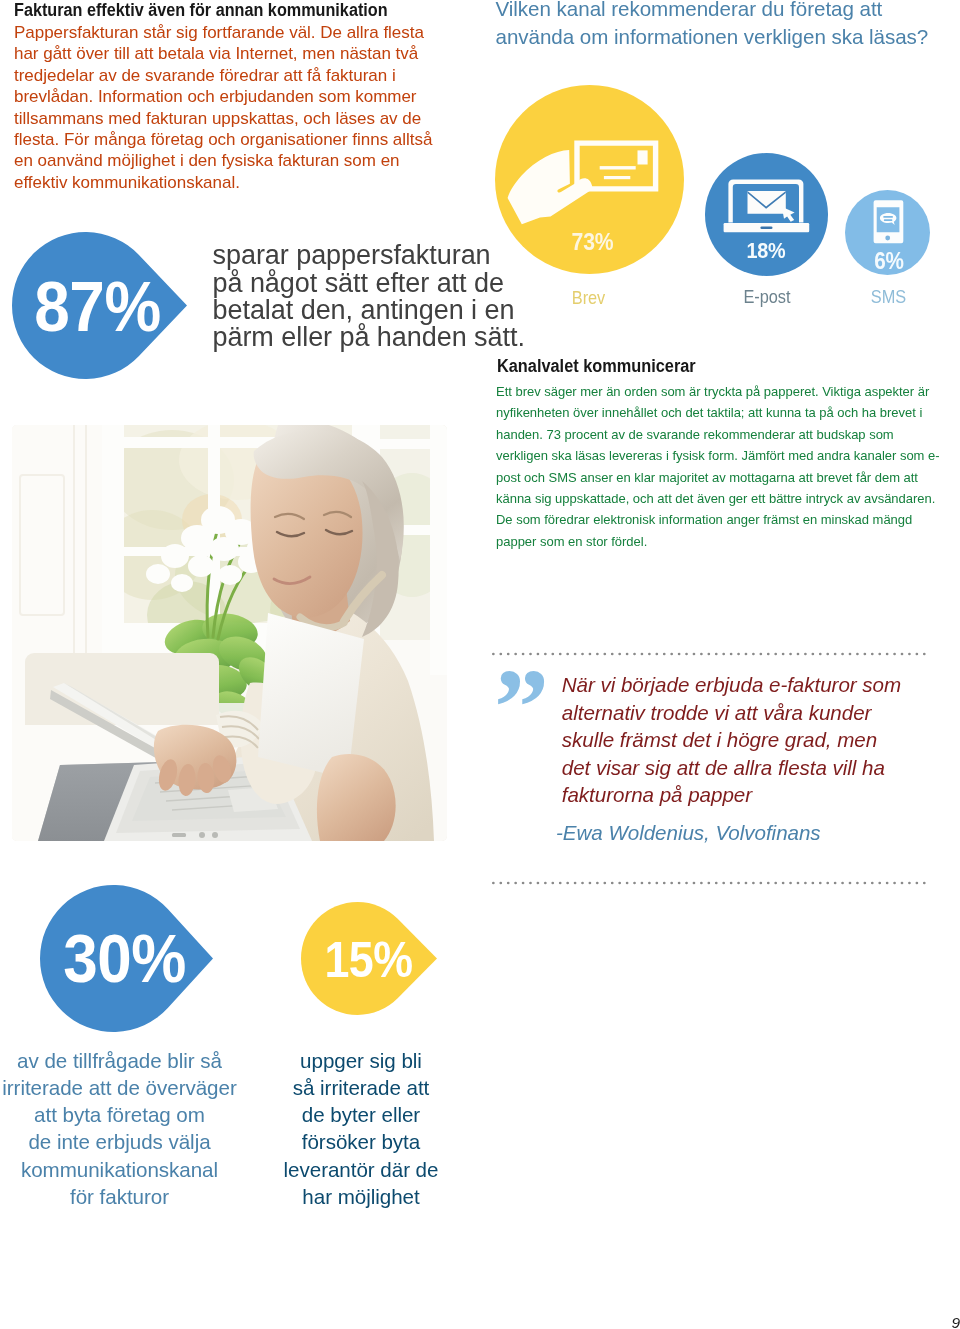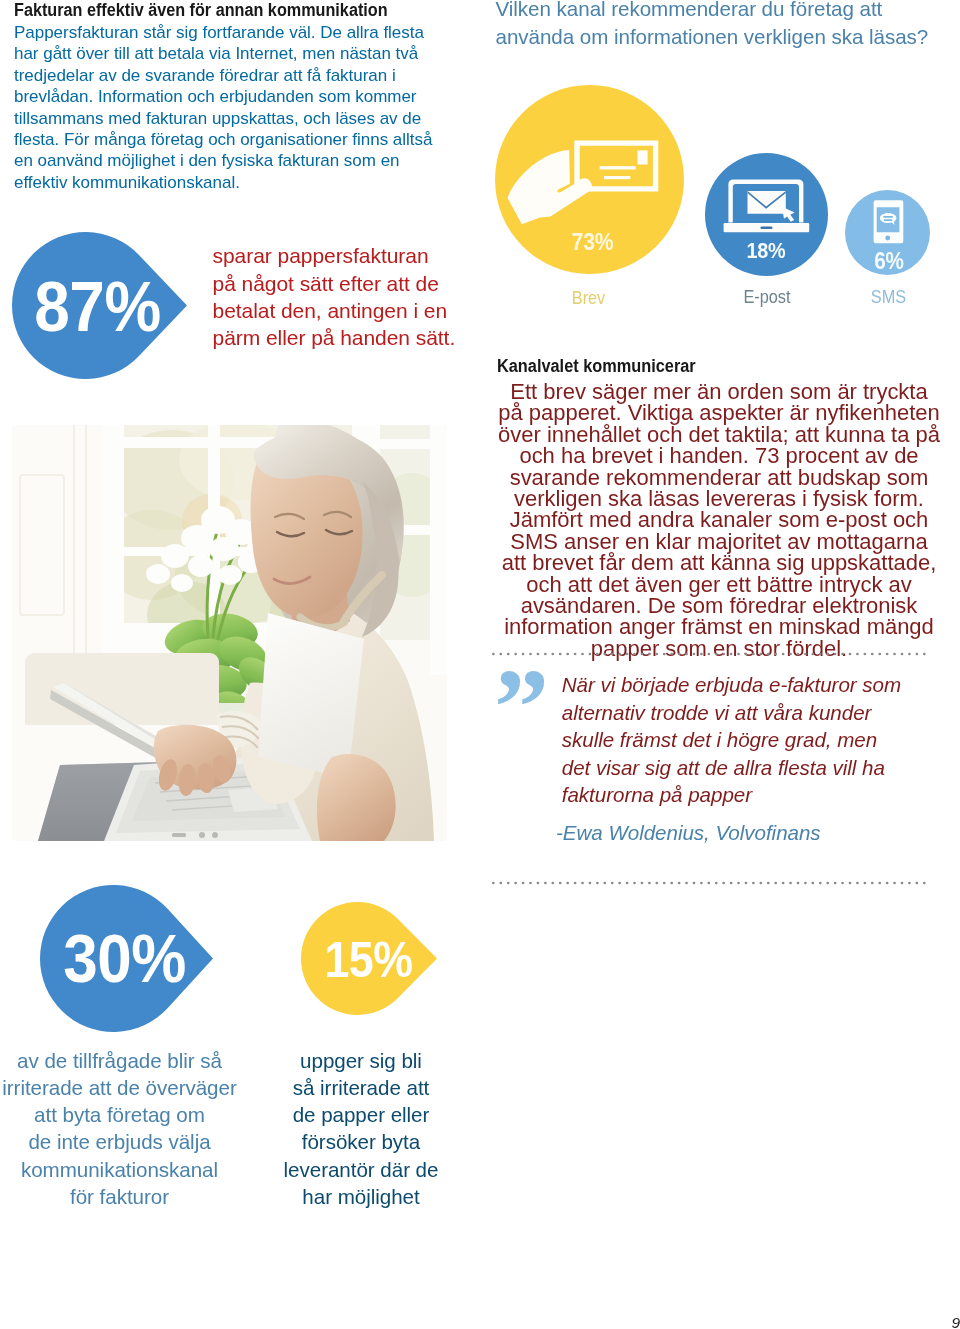--- a/index.html
+++ b/index.html
@@ -7,21 +7,21 @@
        font-family:"Liberation Sans",sans-serif;
        -webkit-font-smoothing:antialiased;overflow:hidden;}
   .page{position:relative;width:794px;height:1329px;background:#fff;}
   .tl{display:block;white-space:nowrap;}
 
   
   #left-heading{position:absolute;left:14px;top:0px;width:460px;
       font-size:18px;font-weight:bold;color:#181818;line-height:21.4px;
       transform:scaleX(0.900);transform-origin:0 0;white-space:nowrap;}
   #left-body{position:absolute;left:14px;top:22px;width:428px;
-      font-size:17px;color:#0369a1;line-height:21.4px;letter-spacing:-0.02px;}
+      font-size:17px;color:#c2410c;line-height:21.4px;letter-spacing:-0.02px;}
 
   
   #question{position:absolute;left:495.5px;top:-4.6px;width:445px;
       font-size:20.6px;color:#4b82aa;line-height:27.3px;letter-spacing:-0.05px;}
 
   
   #brev-circle{position:absolute;left:495px;top:85px;width:189px;height:189px;}
   #epost-circle{position:absolute;left:705px;top:153px;width:123px;height:123px;}
   #sms-circle{position:absolute;left:845px;top:190px;width:85px;height:85px;}
   .chan-circle svg{display:block;}
@@ -36,21 +36,21 @@
       letter-spacing:-0.05px;transform:scaleX(0.86);}
   #brev-label{left:492px;top:288px;width:193px;color:#e4ce6d;}
   #epost-label{left:703px;top:287px;width:128px;color:#6c828d;}
   #sms-label{left:846px;top:287px;width:85px;color:#8fbcd8;}
 
   
   #kanal-heading{position:absolute;left:497px;top:356px;width:440px;line-height:21.4px;
       font-size:18px;font-weight:bold;color:#181818;
       transform:scaleX(0.907);transform-origin:0 0;white-space:nowrap;}
   #kanal-body{position:absolute;left:496px;top:381px;width:446px;
-      font-size:22px;color:#7f1d1d;line-height:21.4px;letter-spacing:-0.02px;text-align:center;}
+      font-size:13px;color:#15803d;line-height:21.4px;letter-spacing:-0.02px;}
 
   
   #photo{position:absolute;left:12px;top:425px;width:435px;height:416px;
       border-radius:5px;overflow:hidden;background:#efeae2;}
 
   
   .dotline{position:absolute;height:4px;line-height:0;}
   .dotline svg{display:block;}
   #dots-top{left:492px;top:651.5px;width:436px;}
   #dots-bottom{left:492px;top:881px;width:436px;}
@@ -68,21 +68,21 @@
   #leaf30{left:39px;top:884px;}
   #leaf15{left:300px;top:901px;}
 
   
   .leaf-num{position:absolute;color:#fff;font-weight:bold;text-align:center;
      line-height:1;letter-spacing:-0.5px;}
   #num87{left:24px;top:272px;width:147px;font-size:70px;transform:scaleX(0.912);transform-origin:50% 0;}
   #num30{left:51px;top:925px;width:147px;font-size:68.5px;transform:scaleX(0.904);transform-origin:50% 0;}
   #num15{left:312px;top:935px;width:113px;font-size:49.5px;transform:scaleX(0.904);transform-origin:50% 0;}
   #stat87-text{position:absolute;left:212.5px;top:242.4px;width:237px;
-      font-size:21px;color:#b91c1c;line-height:27.2px;letter-spacing:-0.05px;}
+      font-size:27px;color:#404040;line-height:27.2px;letter-spacing:-0.05px;}
   .stat-text{position:absolute;text-align:center;font-size:20.6px;line-height:27.2px;letter-spacing:-0.05px;}
   #stat30-text{left:-6px;top:1046.8px;width:251px;color:#4b82aa;}
   #stat15-text{left:268px;top:1046.8px;width:186px;color:#0c4a6e;}
 
   #page-number{position:absolute;left:920px;top:1315px;width:40px;text-align:right;
       line-height:15px;font-size:15.5px;font-style:italic;color:#1c1c1c;}
 </style>
 </head>
 <body>
 
@@ -394,20 +394,20 @@
       <span class="tl">av de tillfrågade blir så</span>
       <span class="tl">irriterade att de överväger</span>
       <span class="tl">att byta företag om</span>
       <span class="tl">de inte erbjuds välja</span>
       <span class="tl">kommunikationskanal</span>
       <span class="tl">för fakturor</span>
     </div>
   <div class="stat-text" id="stat15-text">
       <span class="tl">uppger sig bli</span>
       <span class="tl">så irriterade att</span>
-      <span class="tl">de papper eller</span>
+      <span class="tl">de byter eller</span>
       <span class="tl">försöker byta</span>
       <span class="tl">leverantör där de</span>
       <span class="tl">har möjlighet</span>
     </div>
 
   <div id="page-number">9</div>
 </div>
 
 </body></html>

